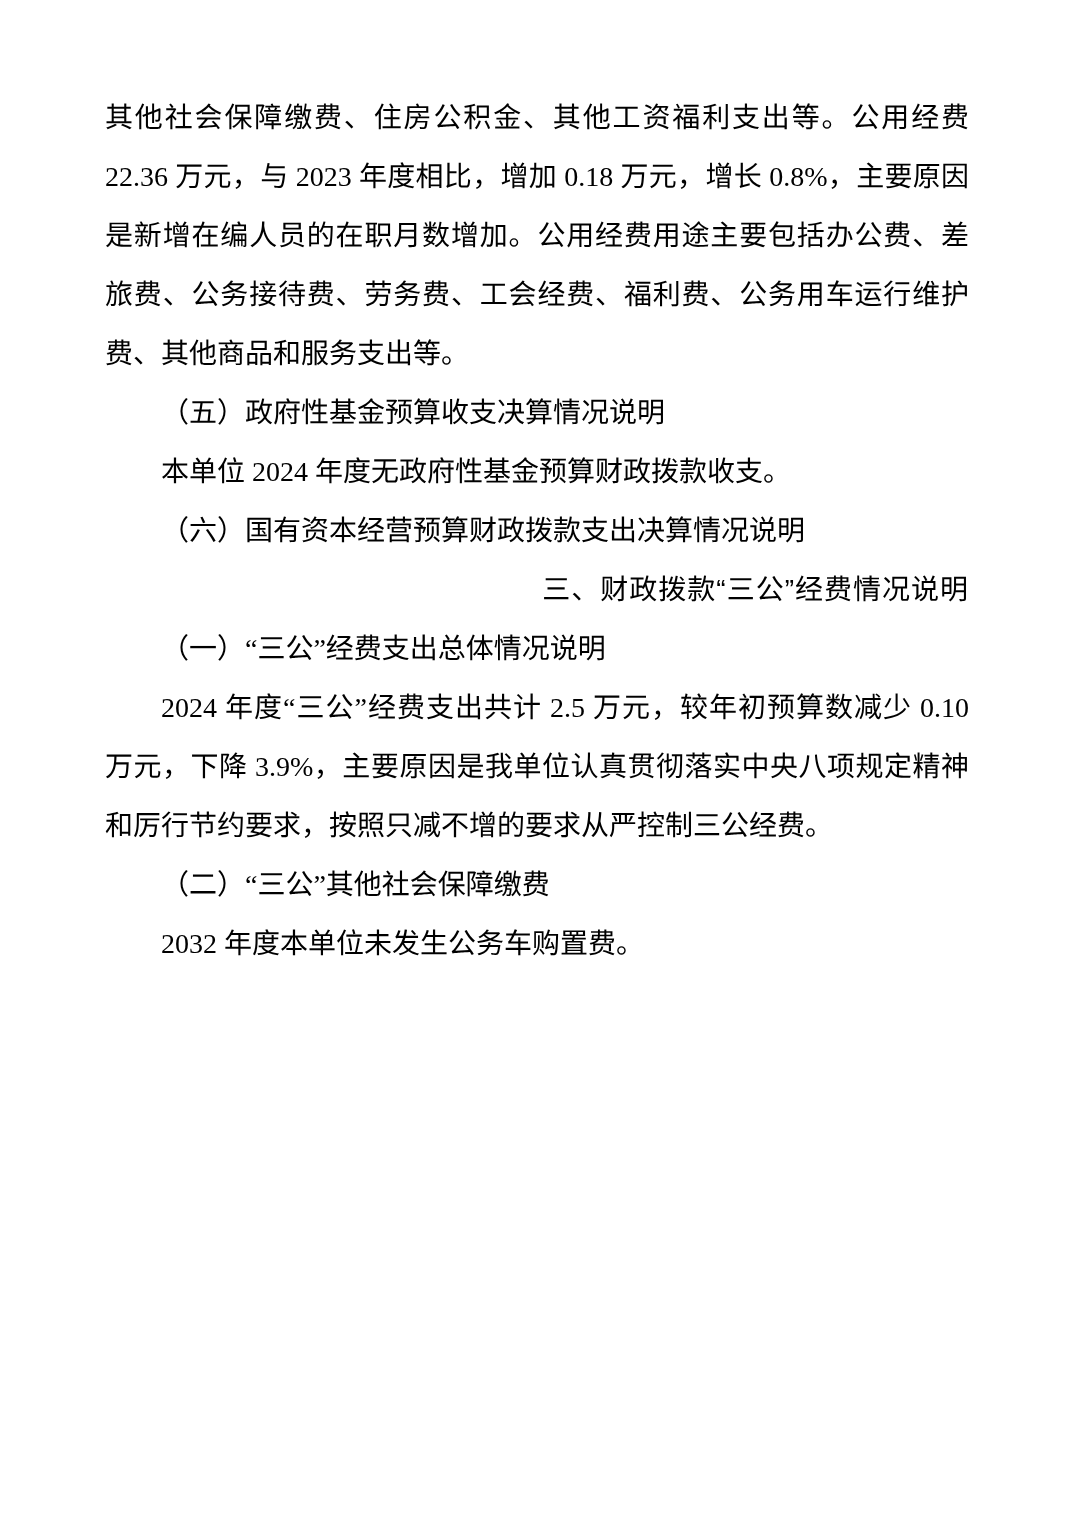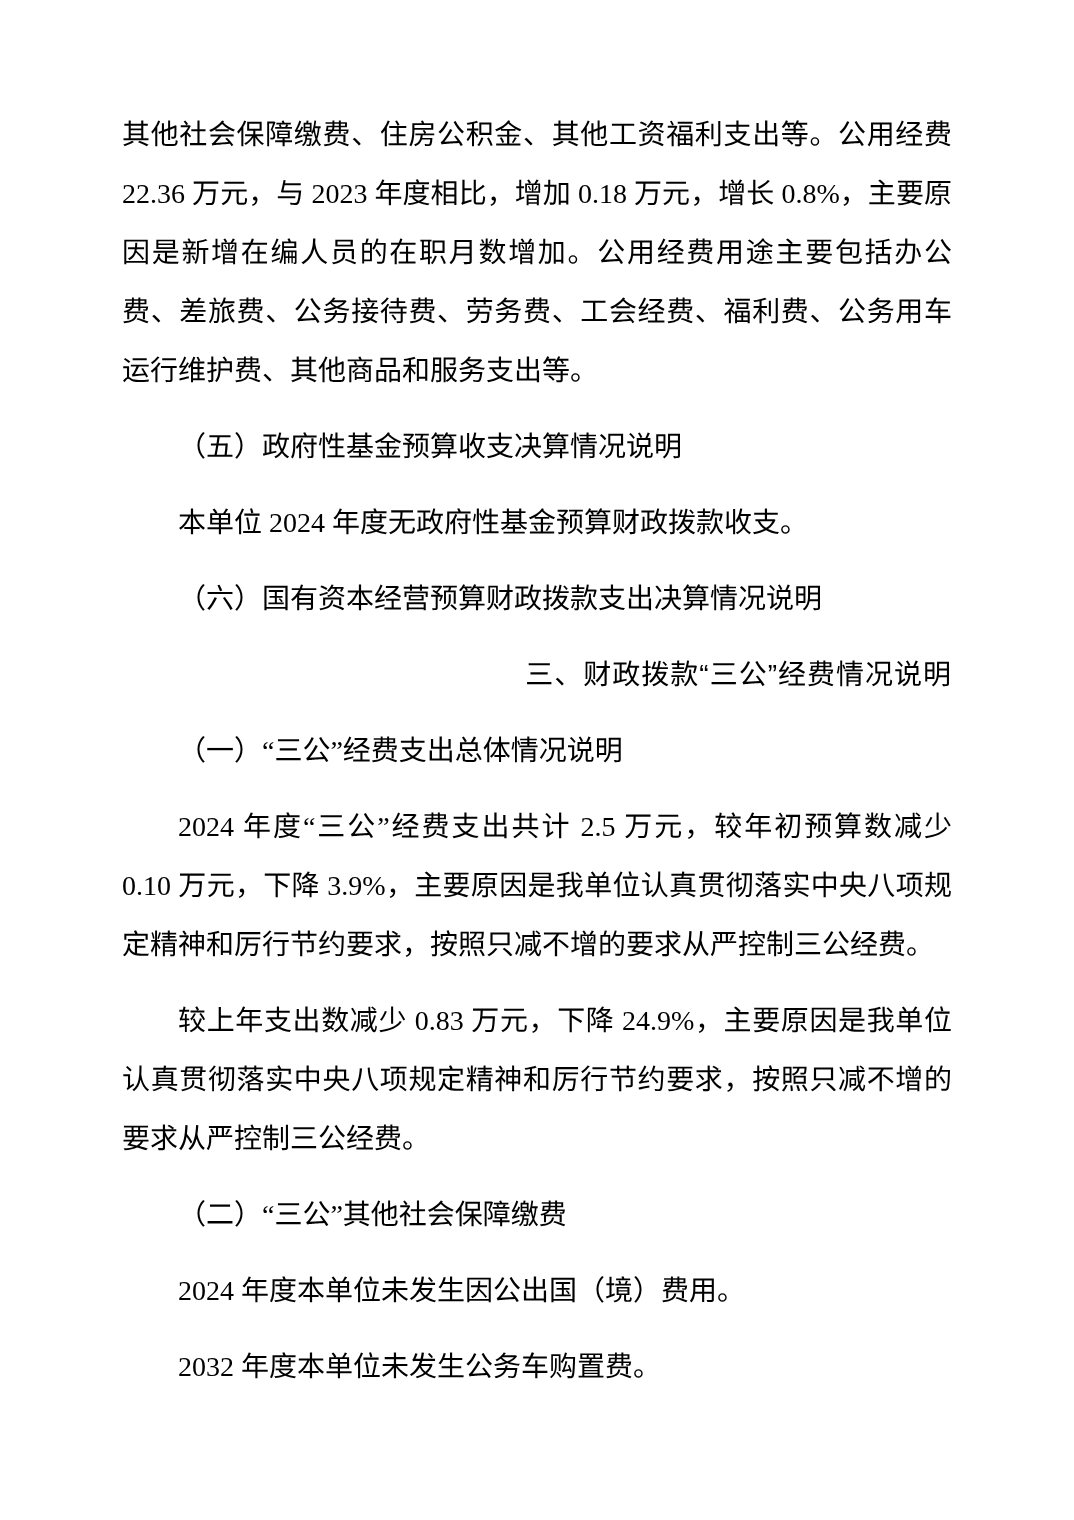--- a/index.html
+++ b/index.html
@@ -28,21 +28,21 @@
     left: 105px;
     top: 88px;
     width: 864px;
     font-size: 28px;
     line-height: 59px;
     text-align: justify;
   }
   .text-block p,
   .text-block h2,
   .text-block h3 {
-    margin: 17px;
+    margin: 0;
     padding: 0;
     font-size: 28px;
     line-height: 59px;
     font-weight: normal;
   }
   .para {
     text-indent: 2em;
   }
   .para-continued {
     text-indent: 0;
@@ -74,23 +74,21 @@
 
     <h3 class="heading-kai">（六）国有资本经营预算财政拨款支出决算情况说明</h3>
 
 
     <h2 class="heading-hei">三、财政拨款“三公”经费情况说明</h2>
 
     <h3 class="heading-kai">（一）“三公”经费支出总体情况说明</h3>
 
     <p class="para">2024 年度“三公”经费支出共计 2.5 万元，较年初预算数减少 0.10 万元，下降 3.9%，主要原因是我单位认真贯彻落实中央八项规定精神和厉行节约要求，按照只减不增的要求从严控制三公经费。</p>
 
-    <p class="para">较上年支出数减少 0.83 万元，下降 24.9%，主要原因是我单位认真贯彻落实中央八项规定精神和厉行节约要求，按照只减不增的要求从严控制三公经费。</p>
 
     <h3 class="heading-kai">（二）“三公”其他社会保障缴费</h3>
 
-    <p class="para">2024 年度本单位未发生因公出国（境）费用。</p>
 
     <p class="para">2032 年度本单位未发生公务车购置费。</p>
 
 
   </div>
 </div>
 
 </body></html>

